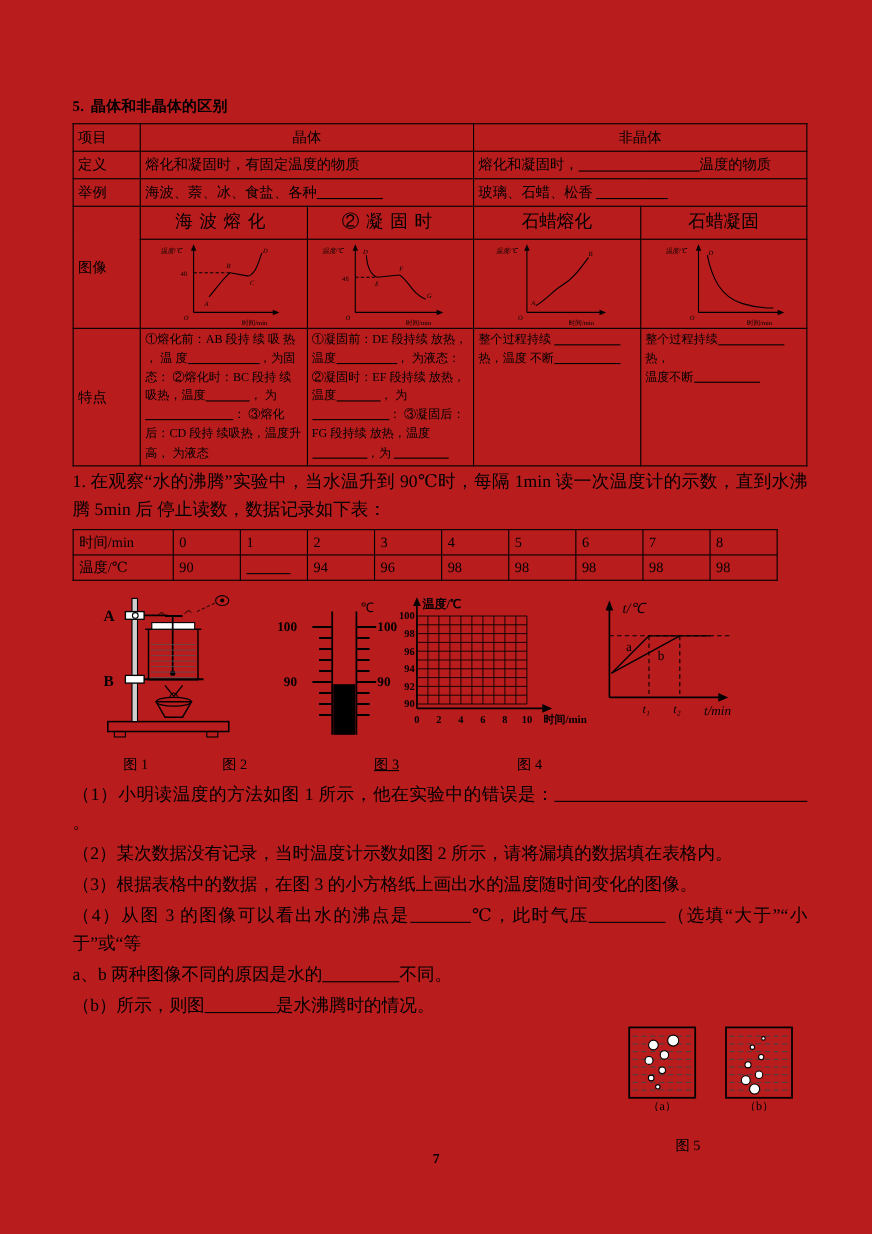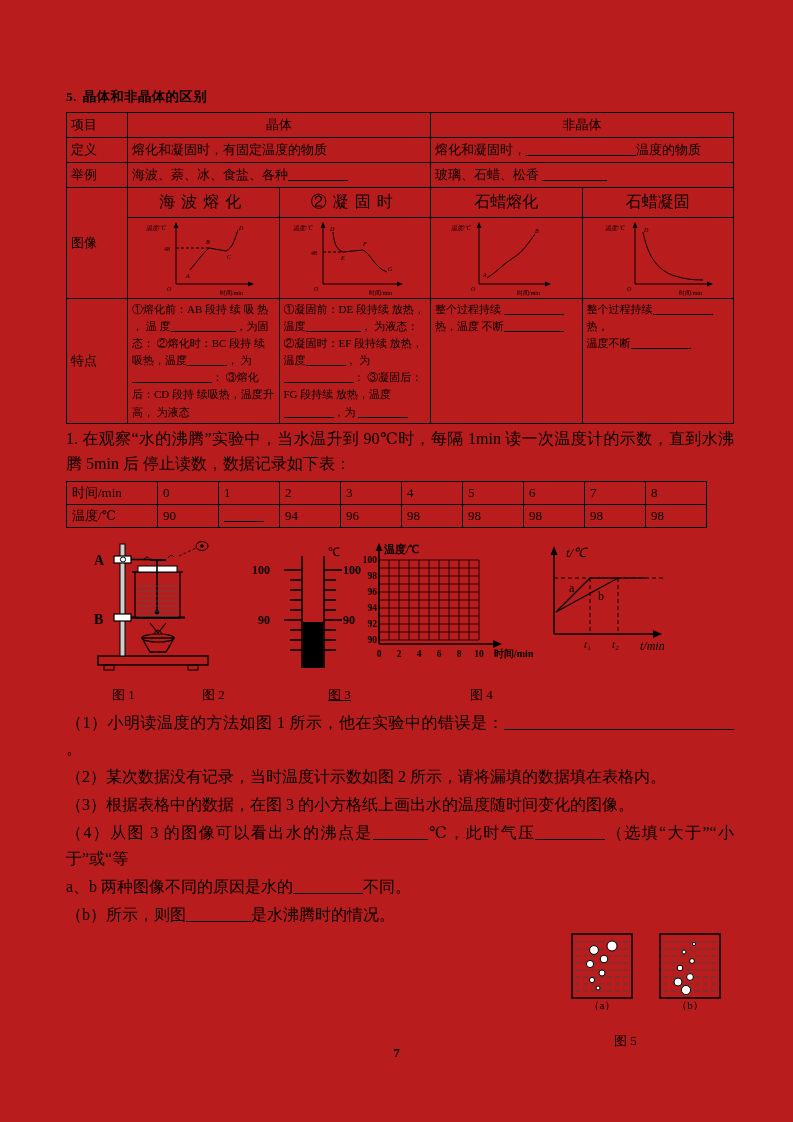--- a/index.html
+++ b/index.html
@@ -510,21 +510,21 @@
         <text x="48" y="108" font-size="11" font-style="italic" font-family="'Liberation Serif',serif">t₁</text>
         <text x="76" y="108" font-size="11" font-style="italic" font-family="'Liberation Serif',serif">t₂</text>
         <text x="104" y="110" font-size="12" font-style="italic" font-family="'Liberation Serif',serif">t/min</text>
       </svg>
     </div>
   </div>
 
   <div class="caption-row">
     <span class="caption" style="left:46px;">图 1</span>
     <span class="caption" style="left:136px;">图 2</span>
-    <span class="caption" style="left:262px;text-decoration:underline;">图 3</span>
+    <span class="caption" style="left:274px;text-decoration:underline;">图 3</span>
     <span class="caption" style="left:404px;">图 4</span>
   </div>
 
   <div class="q">
     <span>（1）小明读温度的方法如图 1 所示，他在实验中的错误是：</span><span class="blank b-w230"></span><span>。</span>
   </div>
   <div class="q">
     <span>（2）某次数据没有记录，当时温度计示数如图 2 所示，请将漏填的数据填在表格内。</span>
   </div>
   <div class="q">

